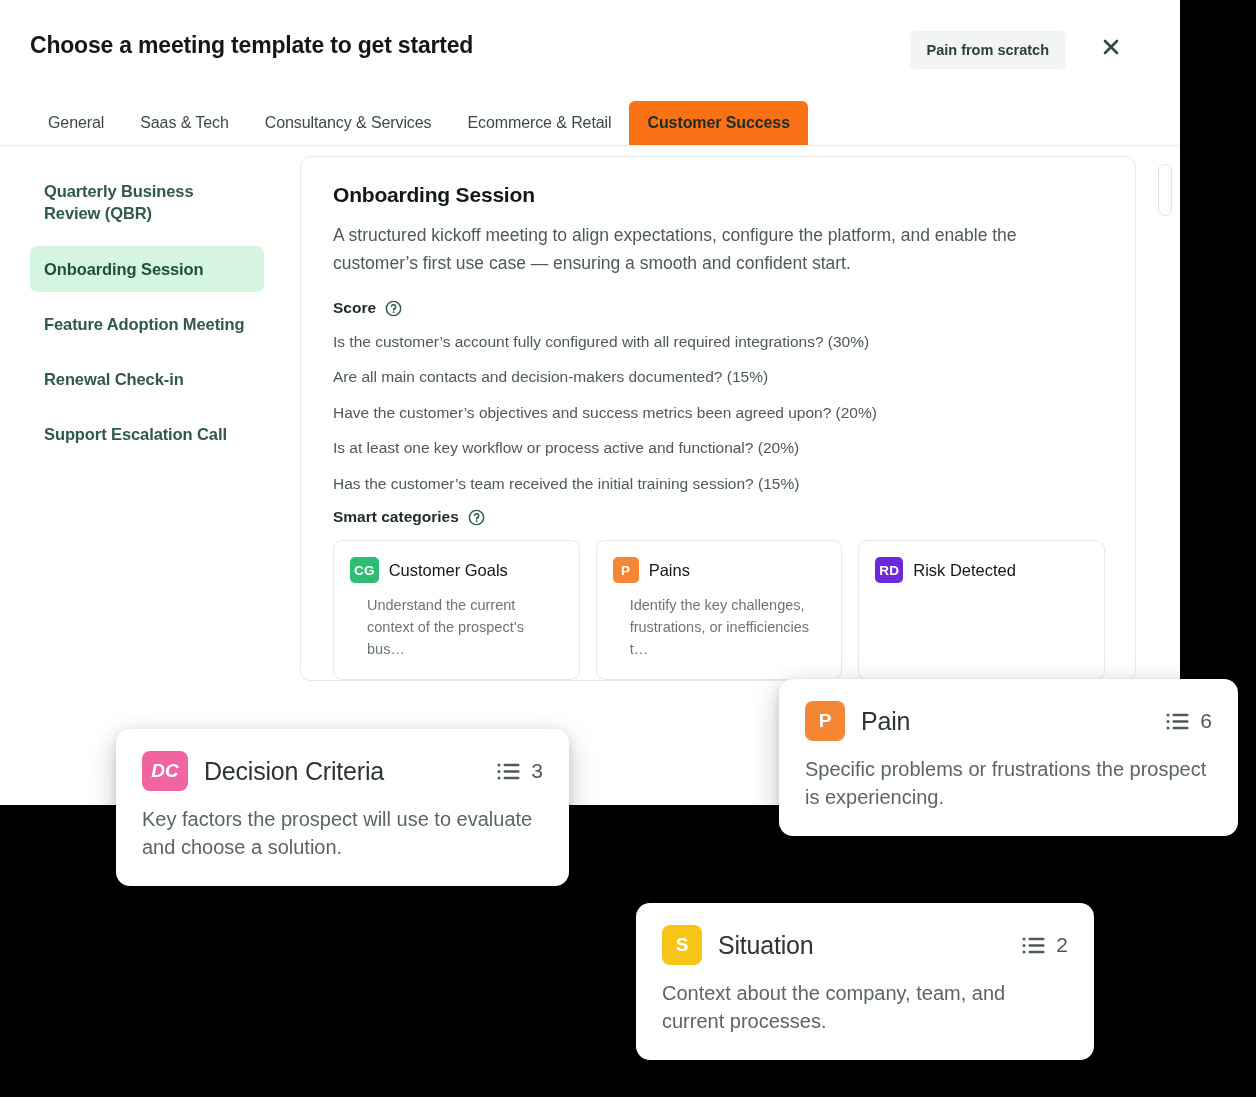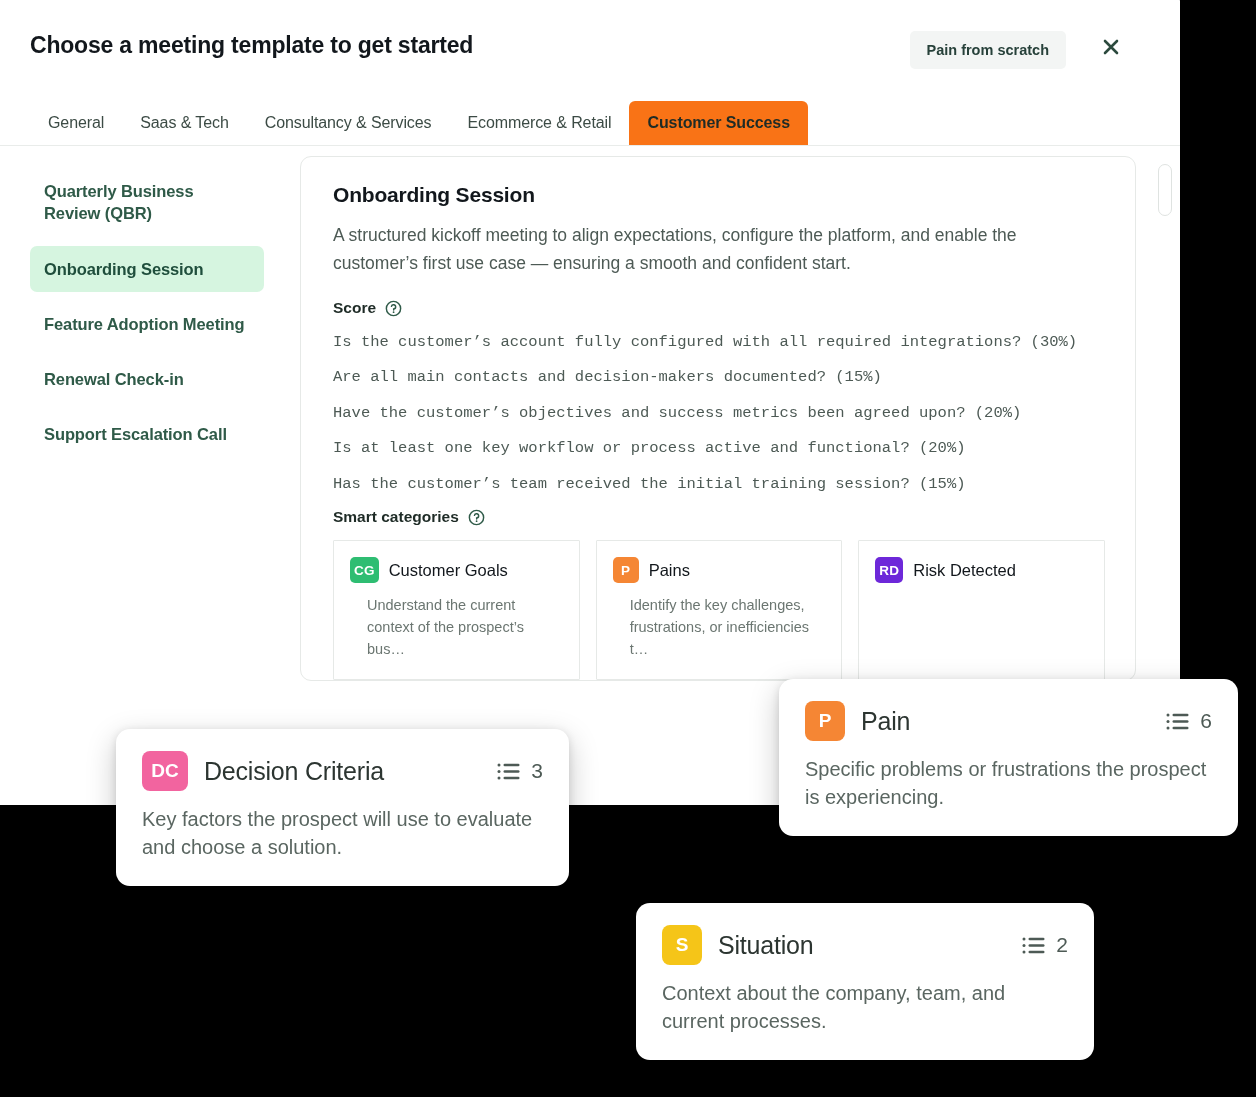--- a/index.html
+++ b/index.html
@@ -185,33 +185,32 @@
     margin-bottom: 14px;
   }
 
   .help-icon { display: block; }
 
   .score-item {
     font-size: 15.5px;
     color: #4d5a55;
     line-height: 1.45;
     margin-bottom: 13px;
-    font-family: Liberation Mono, monospace;
   }
 
   .cat-grid {
     display: grid;
     grid-template-columns: repeat(3, 1fr);
     gap: 16px;
     margin-top: 4px;
   }
 
   .cat-card {
     border: 1px solid #e6e9e7;
-    border-radius: 1px;
+    border-radius: 9px;
     padding: 16px 16px 18px 16px;
     background: #fff;
     min-height: 110px;
   }
 
   .cat-head {
     display: flex;
     align-items: center;
     gap: 10px;
     margin-bottom: 12px;
@@ -447,21 +446,21 @@
           <rect x="6.5" y="14.8" width="16" height="2.5" rx="1.25" fill="#4d5a55"></rect>
         </svg>
         <span class="count-num">6</span>
       </span>
     </div>
     <div class="float-desc">Specific problems or frustrations the prospect is experiencing.</div>
   </div>
 
   <div class="float-card" id="card-decision">
     <div class="float-head">
-      <span class="float-badge wide" style="background: rgb(242, 100, 159);">DC</span>
+      <span class="float-badge wide" style="background: rgb(242, 100, 159); font-style: italic;">DC</span>
       <span class="float-name">Decision Criteria</span>
       <span class="float-count">
         <svg width="24" height="19" viewBox="0 0 24 19">
           <circle cx="2" cy="3" r="1.5" fill="#4d5a55"></circle>
           <circle cx="2" cy="9.5" r="1.5" fill="#4d5a55"></circle>
           <circle cx="2" cy="16" r="1.5" fill="#4d5a55"></circle>
           <rect x="6.5" y="1.8" width="16" height="2.5" rx="1.25" fill="#4d5a55"></rect>
           <rect x="6.5" y="8.3" width="16" height="2.5" rx="1.25" fill="#4d5a55"></rect>
           <rect x="6.5" y="14.8" width="16" height="2.5" rx="1.25" fill="#4d5a55"></rect>
         </svg>

